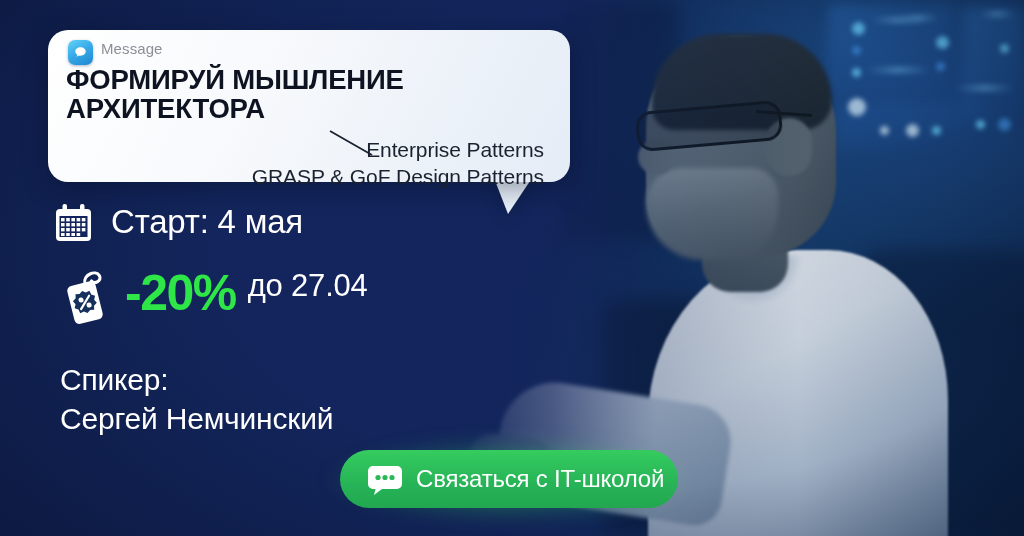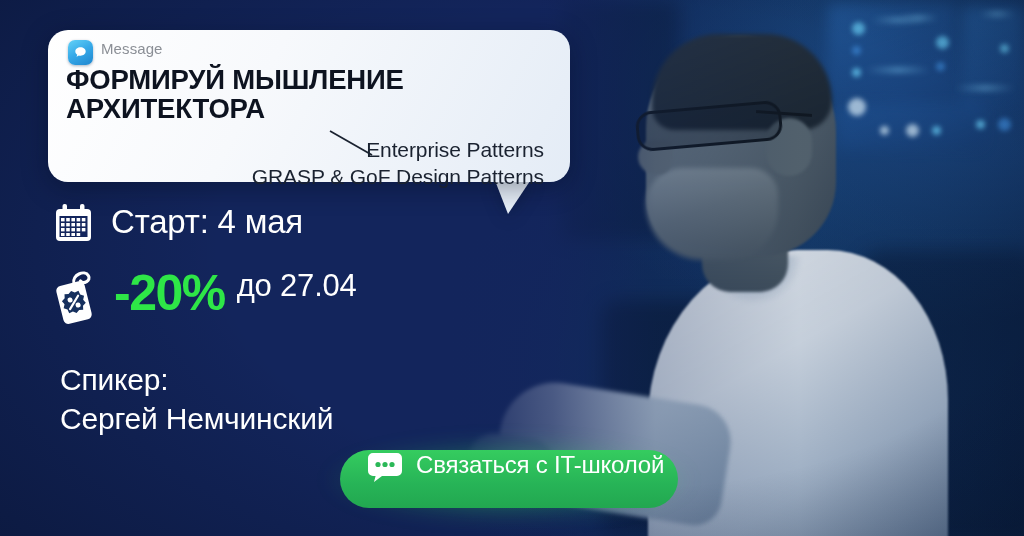--- a/index.html
+++ b/index.html
@@ -283,21 +283,21 @@
     overflow: visible;
   }
 
   
   .info-row {
     position: absolute;
     display: flex;
     align-items: flex-start;
   }
   .row-date   { left: 54px; top: 203px; gap: 18px; }
-  .row-promo  { left: 54px; top: 268px; gap: 12px; }
+  .row-promo  { left: 65px; top: 268px; gap: 12px; }
 
   .date-text {
     font-size: 33px;
     color: #ffffff;
     letter-spacing: -0.2px;
   }
   .promo-pct {
     font-size: 50px;
     font-weight: bold;
     color: #2ee647;
@@ -330,20 +330,21 @@
     background: radial-gradient(ellipse at center, rgba(50,220,100,.55) 0%, rgba(40,190,90,0) 72%);
     filter: blur(9px);
   }
   .cta {
     position: absolute;
     left: 340px; top: 450px;
     width: 338px; height: 58px;
     background: linear-gradient(180deg, #35cc5f 0%, #27b457 58%, #22a750 100%);
     border-radius: 29px;
     display: flex;
+    align-items: center;
     gap: 14px;
     padding-left: 28px;
     box-sizing: border-box;
     border: none;
     cursor: pointer;
   }
   .cta-label {
     font-size: 24px;
     color: #ffffff;
     letter-spacing: -0.2px;

